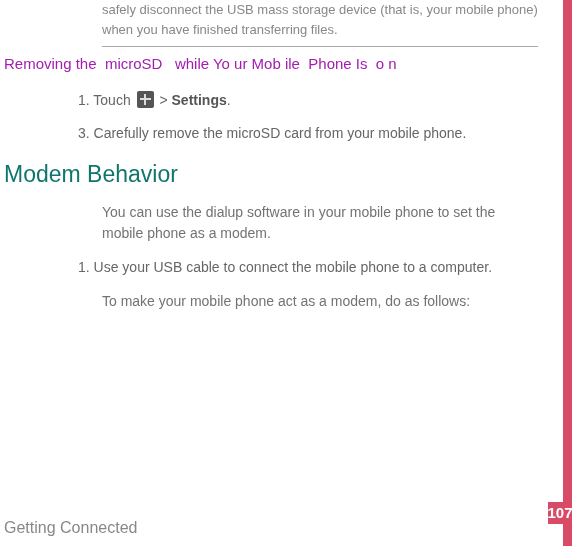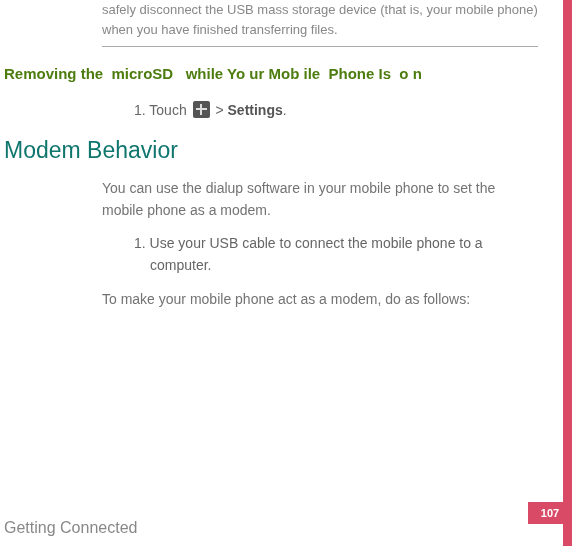--- a/index.html
+++ b/index.html
@@ -23,38 +23,38 @@
     .note-text {
       margin-left: 84px;
       margin-right: 24px;
       font-size: 13px;
       color: #888;
       line-height: 1.55;
       padding-bottom: 6px;
       border-bottom: 1px solid #aaa;
     }
     .subheading {
-      color: #4d7c0f;
+      color: #a21caf;
       font-size: 15px;
-      font-weight: bold;
-      margin-top: 16px;
+      font-weight: normal;
+      margin-top: 6px;
       margin-bottom: 14px;
       margin-left: -14px;
       white-space: pre;
     }
     .section-heading {
       color: #0f766e;
       font-size: 23px;
       font-weight: normal;
       margin-top: 8px;
       margin-bottom: 10px;
       margin-left: -14px;
     }
     .ol {
-      margin-left: 116px;
+      margin-left: 60px;
       margin-right: 22px;
     }
     .ol-item {
       text-indent: -16px;
       padding-left: 16px;
       margin-bottom: 12px;
       color: #666;
       font-size: 14px;
       line-height: 1.55;
     }
@@ -103,25 +103,25 @@
       position: absolute;
       bottom: 6px;
       left: 4px;
       font-size: 16px;
       color: #888;
     }
     .pagenum-box {
       position: absolute;
       right: 0;
       bottom: 22px;
-      width: 44px;
+      width: 24px;
       height: 22px;
       background: #d94a66;
       color: #fff;
-      font-size: 11px;
+      font-size: 15px;
       font-weight: bold;
       display: flex;
       align-items: center;
       justify-content: center;
     }
     .side-strip {
       position: absolute;
       right: 0;
       top: 0;
       width: 9px;
@@ -137,20 +137,21 @@
 <div class="content">
 
   <div class="note-text">safely disconnect the USB mass storage device (that is, your mobile phone) when you have finished transferring files.</div>
 
   <div class="subheading">Removing the  microSD   while Yo ur Mob ile  Phone Is  o n</div>
 
   <div class="ol">
     <div class="ol-item">
       <span>1. Touch </span><span class="icon-apps"></span><span> &gt; </span><span class="bold">Settings</span><span>.</span>
     </div>
+    <div class="ol-item">3. Carefully remove the microSD card from your mobile phone.</div>
   </div>
 
   <div class="section-heading">Modem Behavior</div>
 
   <div class="body-para">You can use the dialup software in your mobile phone to set the mobile phone as a modem.</div>
 
   <div class="ol">
     <div class="ol-item">1. Use your USB cable to connect the mobile phone to a computer.</div>
   </div>
 

